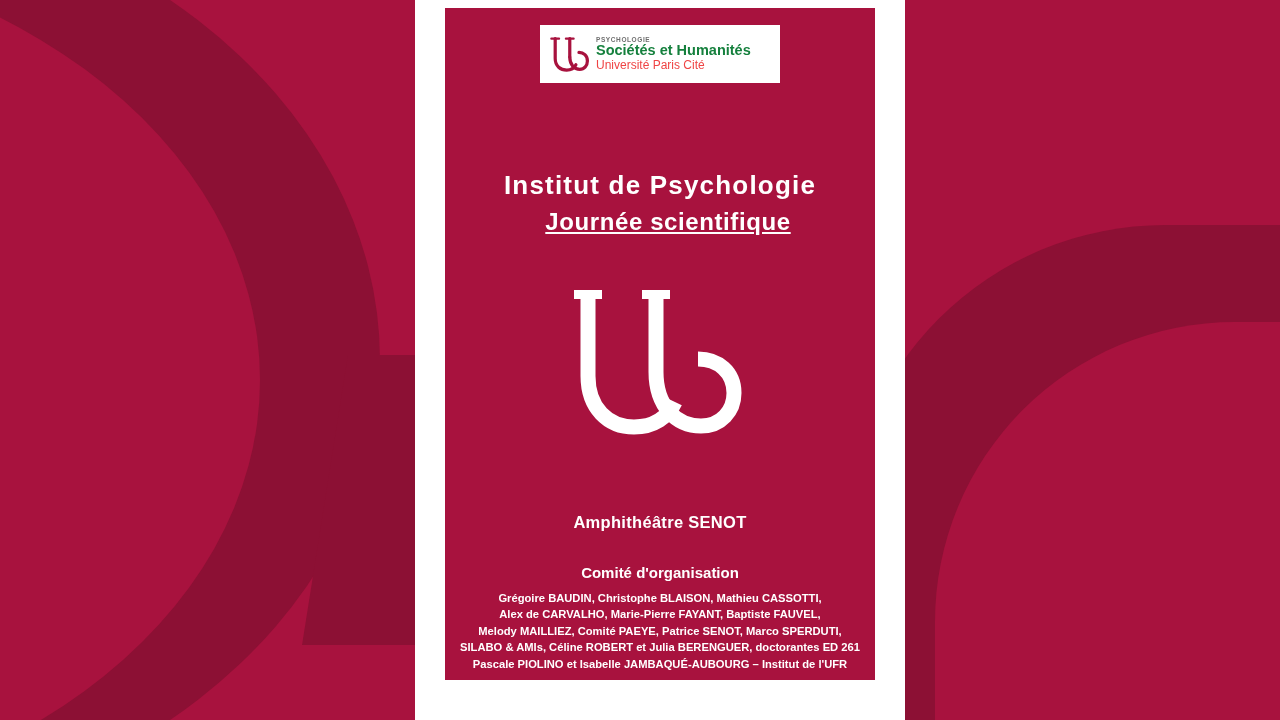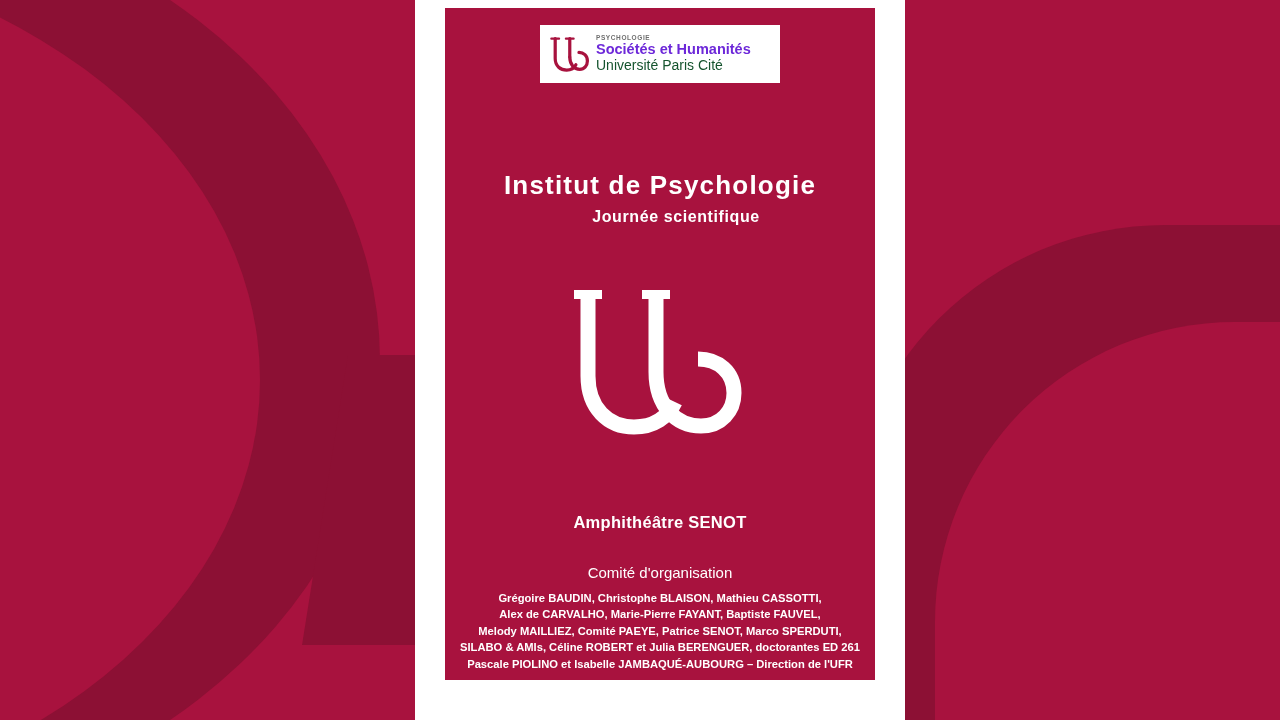--- a/index.html
+++ b/index.html
@@ -120,48 +120,49 @@
 
   .logo-line-1 {
     font-size: 6.5px;
     letter-spacing: 0.6px;
     color: #6f6f6f;
     font-weight: bold;
   }
 
   .logo-line-2 {
     font-size: 14.5px;
-    color: #6d28d9;
+    color: #15803d;
     font-weight: bold;
   }
 
   .logo-line-3 {
-    font-size: 14px;
-    color: #14532d;
+    font-size: 12px;
+    color: #ef4444;
   }
 
   .title-main {
     position: absolute;
     left: 0;
     top: 140px;
     width: 100%;
     font-size: 26px;
     font-weight: bold;
     letter-spacing: 1.2px;
     margin-top: 22px;
   }
 
   .title-sub {
     position: absolute;
-    left: 16px;
+    left: 8px;
     top: 200px;
     width: 100%;
-    font-size: 16px;
+    font-size: 24px;
     font-weight: bold;
     letter-spacing: 0.6px;
+    text-decoration: underline;
   }
 
   .big-logo {
     position: absolute;
     left: 50%;
     top: 272px;
     transform: translateX(-50%);
     width: 200px;
     height: 165px;
   }
@@ -185,21 +186,21 @@
     font-weight: bold;
     letter-spacing: 0.3px;
   }
 
   .committee-heading {
     position: absolute;
     left: 0;
     top: 556px;
     width: 100%;
     font-size: 15px;
-    font-weight: normal;
+    font-weight: bold;
   }
 
   .committee-list {
     position: absolute;
     left: 12px;
     top: 582px;
     width: 406px;
     font-size: 11.2px;
     line-height: 1.47;
     font-weight: bold;
@@ -272,17 +273,17 @@
 
     <div class="committee-list">
       <div class="row">Grégoire BAUDIN, Christophe BLAISON, Mathieu CASSOTTI,</div>
       <div class="row">Alex de CARVALHO, Marie-Pierre FAYANT, Baptiste FAUVEL,</div>
       <div class="row">Melody MAILLIEZ, Comité PAEYE, Patrice SENOT, Marco SPERDUTI,</div>
       <div class="row">SILABO &amp; AMIs, Céline ROBERT et Julia BERENGUER, doctorantes ED 261</div>
     </div>
 
     <div class="direction-line">
       <span class="names">Pascale PIOLINO et Isabelle JAMBAQUÉ-AUBOURG</span>
-      <span>– Direction de l'UFR</span>
+      <span>– Institut de l'UFR</span>
     </div>
 
   </div>
 </div>
 
 </body></html>

